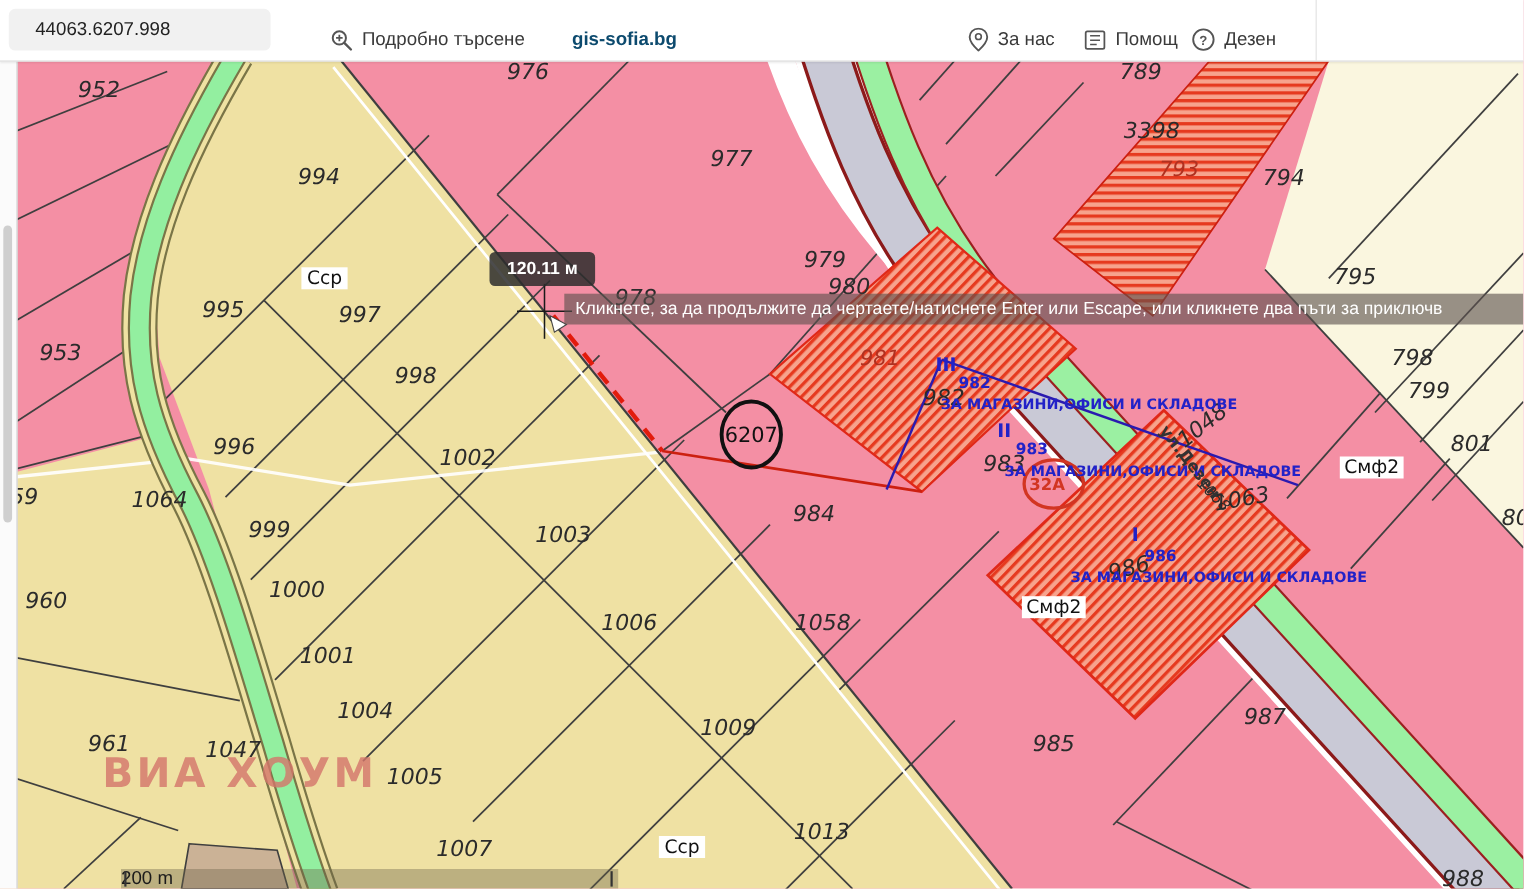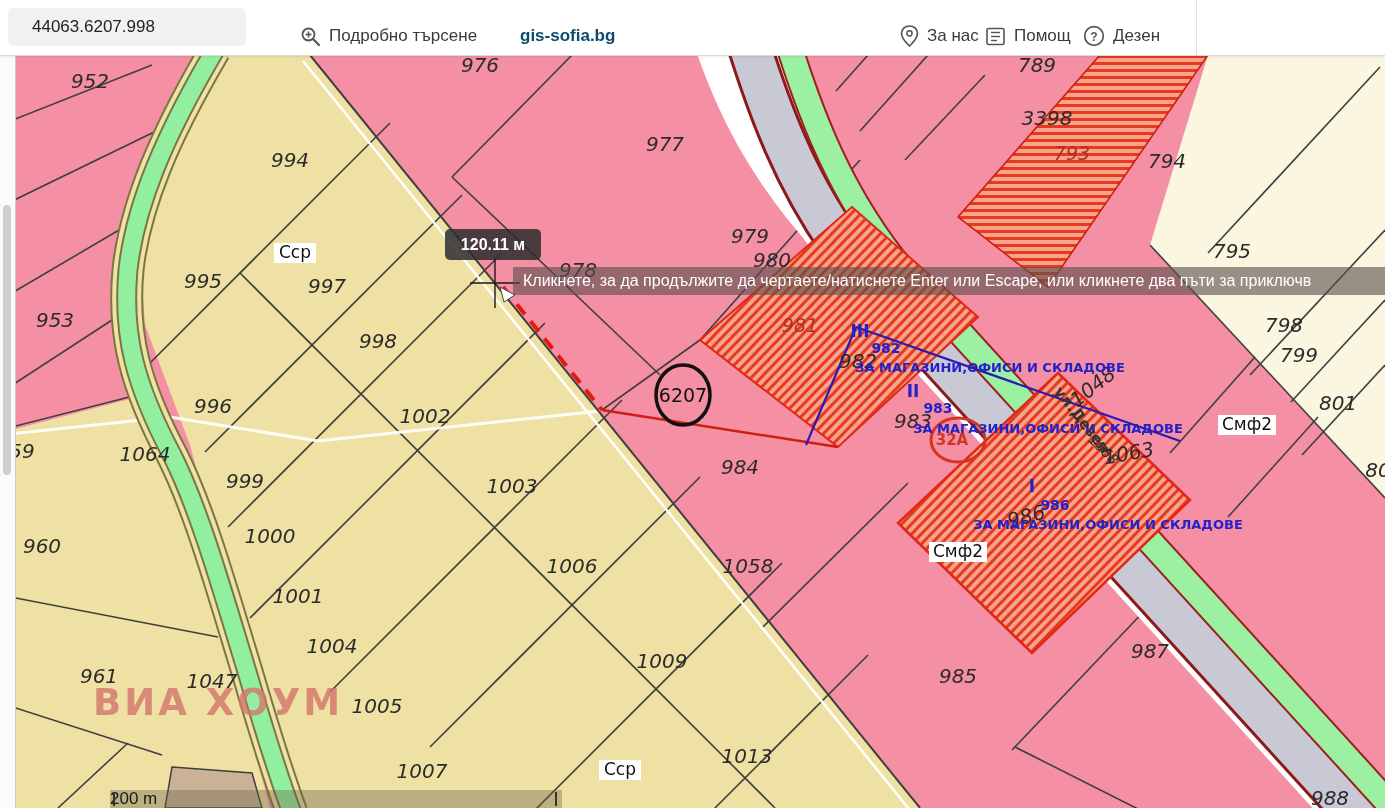--- a/index.html
+++ b/index.html
@@ -77,21 +77,21 @@
         <line x1="5.5" y1="8.5" x2="11.5" y2="8.5" stroke="#555" stroke-width="1.6"></line>
         <line x1="8.5" y1="5.5" x2="8.5" y2="11.5" stroke="#555" stroke-width="1.6"></line>
       </svg>
       <span>Подробно търсене</span>
     </div>
 
     <div class="tb-item tb-link" style="left:520px;">
       <span>gis-sofia.bg</span>
     </div>
 
-    <div class="tb-item" style="left:900px;">
+    <div class="tb-item" style="left:880px;">
       <svg width="19" height="22" viewBox="0 0 19 22">
         <path d="M9.5 1 C4.8 1 1.5 4.4 1.5 8.6 C1.5 13.6 9.5 21 9.5 21 C9.5 21 17.5 13.6 17.5 8.6 C17.5 4.4 14.2 1 9.5 1 Z" fill="none" stroke="#555" stroke-width="1.7"></path>
         <circle cx="9.5" cy="8.3" r="2.6" fill="none" stroke="#555" stroke-width="1.5"></circle>
       </svg>
       <span>За нас</span>
     </div>
 
     <div class="tb-item" style="left:985px;">
       <svg width="21" height="19" viewBox="0 0 21 19">
         <rect x="2" y="1.5" width="17" height="16" rx="1.5" fill="none" stroke="#555" stroke-width="1.6"></rect>

